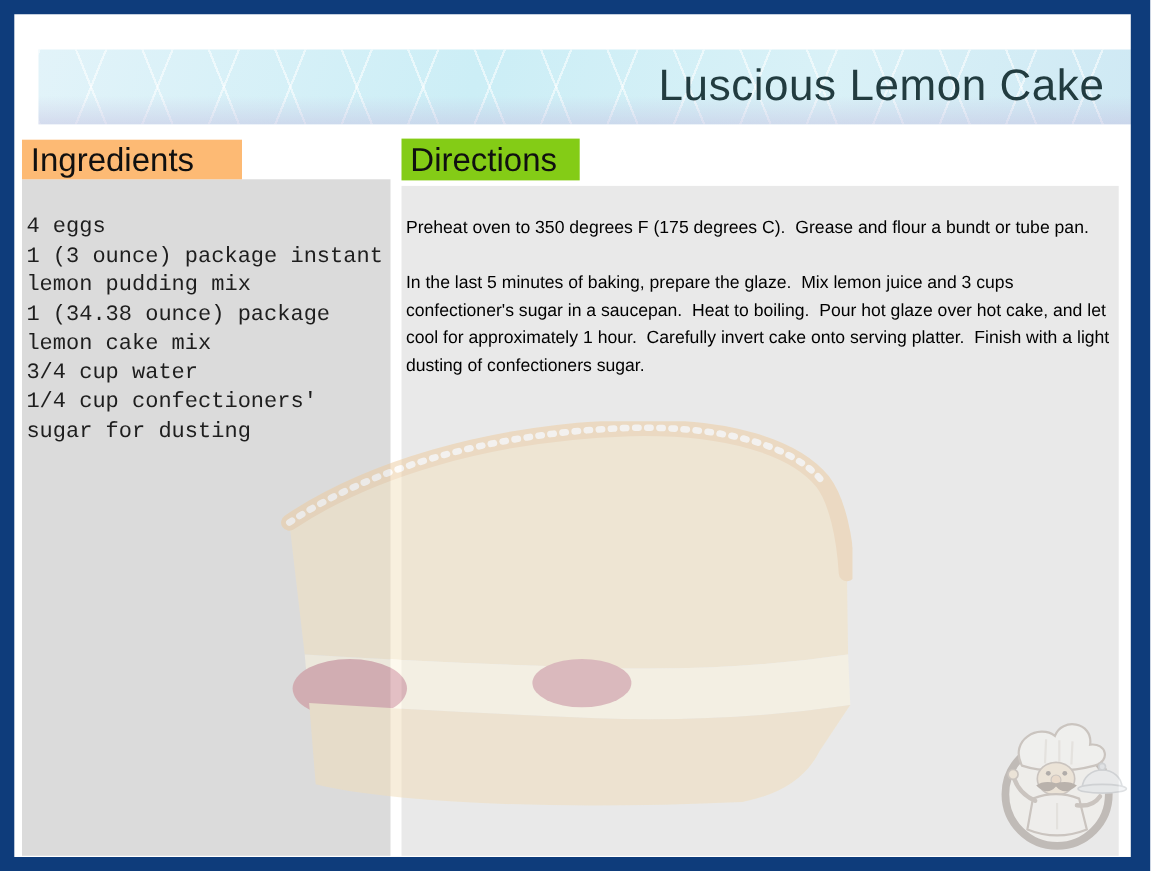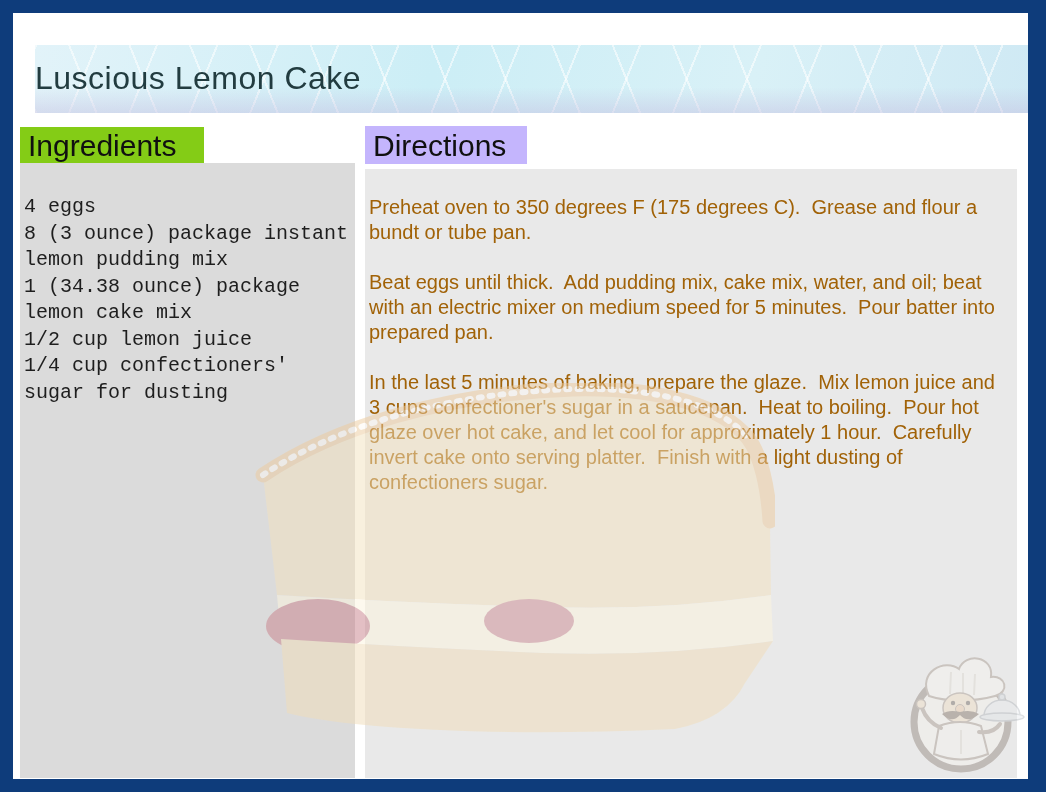--- a/index.html
+++ b/index.html
@@ -13,45 +13,45 @@
   }
   .banner{
     position:absolute;left:35px;top:45px;width:993px;height:68px;z-index:1;
     background:
       linear-gradient(to bottom, rgba(203,197,230,0) 62%, rgba(196,190,224,0.45) 100%),
       repeating-linear-gradient(112deg, rgba(255,255,255,0.55) 0 2px, rgba(255,255,255,0) 2px 56px),
       repeating-linear-gradient(68deg, rgba(255,255,255,0.55) 0 2px, rgba(255,255,255,0) 2px 56px),
       linear-gradient(105deg, #e2f3f9 0%, #cceef6 40%, #d9f1f7 72%, #cfe9f4 100%);
   }
   .banner h1{
-    margin:0;text-align:left;padding-right:24px;
-    font-size:32px;line-height:66px;font-weight:400;color:#223c40;letter-spacing:0.5px;
+    margin:0;text-align:right;padding-right:24px;
+    font-size:40px;line-height:66px;font-weight:400;color:#223c40;letter-spacing:0.5px;
   }
   .heading-box{
     position:absolute;z-index:2;box-sizing:border-box;
     font-size:30px;font-weight:400;color:#101010;
   }
-  .ing-head{left:20px;top:127px;width:184px;height:36px;background:#84cc16;
+  .ing-head{left:20px;top:127px;width:200px;height:36px;background:#fdba74;
     line-height:37px;padding-left:8px;}
-  .dir-head{left:365px;top:126px;width:162px;height:38px;background:#c4b5fd;
+  .dir-head{left:365px;top:126px;width:162px;height:38px;background:#84cc16;
     line-height:39px;padding-left:8px;}
   .body-panel{position:absolute;box-sizing:border-box;z-index:1;}
   .ing-body{
     left:20px;top:163px;width:335px;height:615px;background:#dbdbdb;
     padding:31px 4px 0 4px;
   }
   .ing-body .ing-item{
     font-size:20px;line-height:26.5px;color:#1e1e1e;white-space:pre-wrap;font-family:Liberation Mono, monospace;
   }
   .dir-body{
     left:365px;top:169px;width:652px;height:609px;background:#e9e9e9;
     padding:26px 6px 0 4px;
   }
   .dir-body p{
-    margin:0 0 25px 0;font-size:20px;line-height:25px;color:#a16207;white-space:pre-wrap;
+    margin:0 0 25px 0;font-size:16px;line-height:25px;color:#000000;white-space:pre-wrap;
   }
   .cake-watermark{
     position:absolute;left:243px;top:383px;width:532px;height:354px;
     z-index:10;opacity:0.5;pointer-events:none;
   }
   .chef-watermark{
     position:absolute;left:901px;top:650px;width:128px;height:126px;
     z-index:5;opacity:0.32;pointer-events:none;
   }
 </style>
@@ -60,30 +60,29 @@
 
 <div class="page">
 
   <div class="banner">
     <h1>Luscious Lemon Cake</h1>
   </div>
 
   <div class="heading-box ing-head">Ingredients</div>
   <div class="body-panel ing-body">
       <div class="ing-item">4 eggs</div>
-      <div class="ing-item">8 (3 ounce) package instant lemon pudding mix</div>
+      <div class="ing-item">1 (3 ounce) package instant lemon pudding mix</div>
       <div class="ing-item">1 (34.38 ounce) package lemon cake mix</div>
-      <div class="ing-item">1/2 cup lemon juice</div>
+      <div class="ing-item">3/4 cup water</div>
       <div class="ing-item">1/4 cup confectioners' sugar for dusting</div>
     </div>
 
   <div class="heading-box dir-head">Directions</div>
   <div class="body-panel dir-body">
       <p>Preheat oven to 350 degrees F (175 degrees C).  Grease and flour a bundt or tube pan.</p>
-      <p>Beat eggs until thick.  Add pudding mix, cake mix, water, and oil; beat with an electric mixer on medium speed for 5 minutes.  Pour batter into prepared pan.</p>
       <p>In the last 5 minutes of baking, prepare the glaze.  Mix lemon juice and 3 cups confectioner's sugar in a saucepan.  Heat to boiling.  Pour hot glaze over hot cake, and let cool for approximately 1 hour.  Carefully invert cake onto serving platter.  Finish with a light dusting of confectioners sugar.</p>
     </div>
 
   <svg class="cake-watermark" viewBox="0 0 532 354" xmlns="http://www.w3.org/2000/svg">
 
     <path d="M 20 92
              C 90 45, 200 10, 330 6
              C 420 4, 480 24, 505 55
              C 520 75, 526 110, 527 140
              L 528 212

